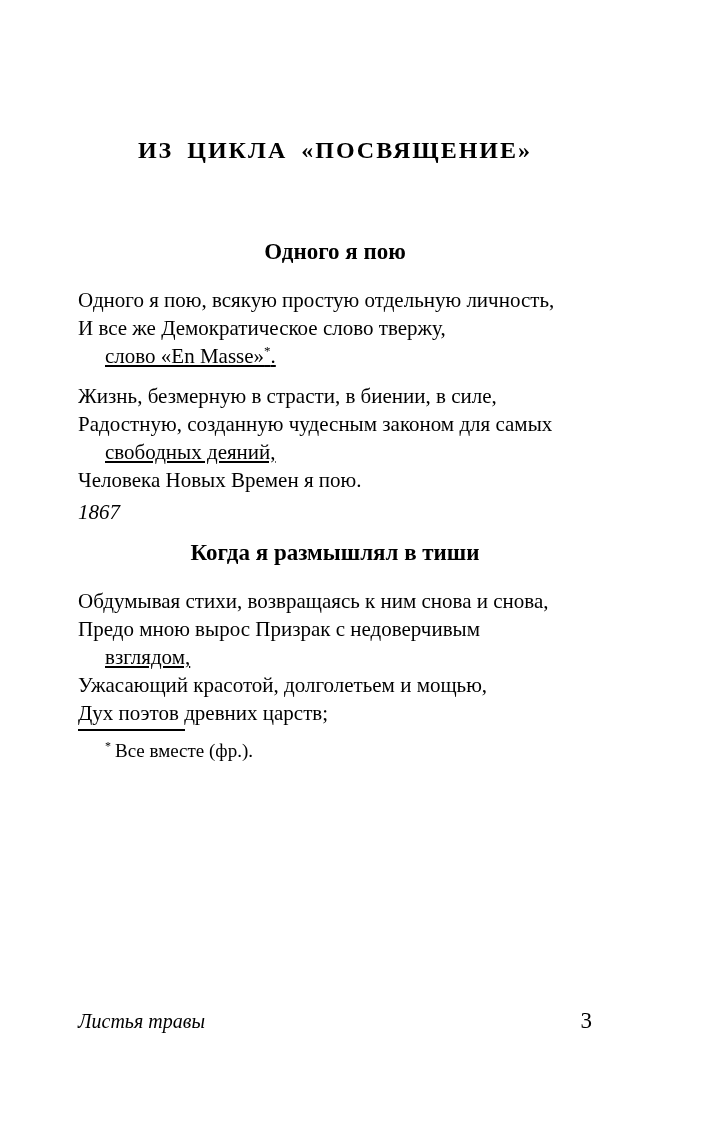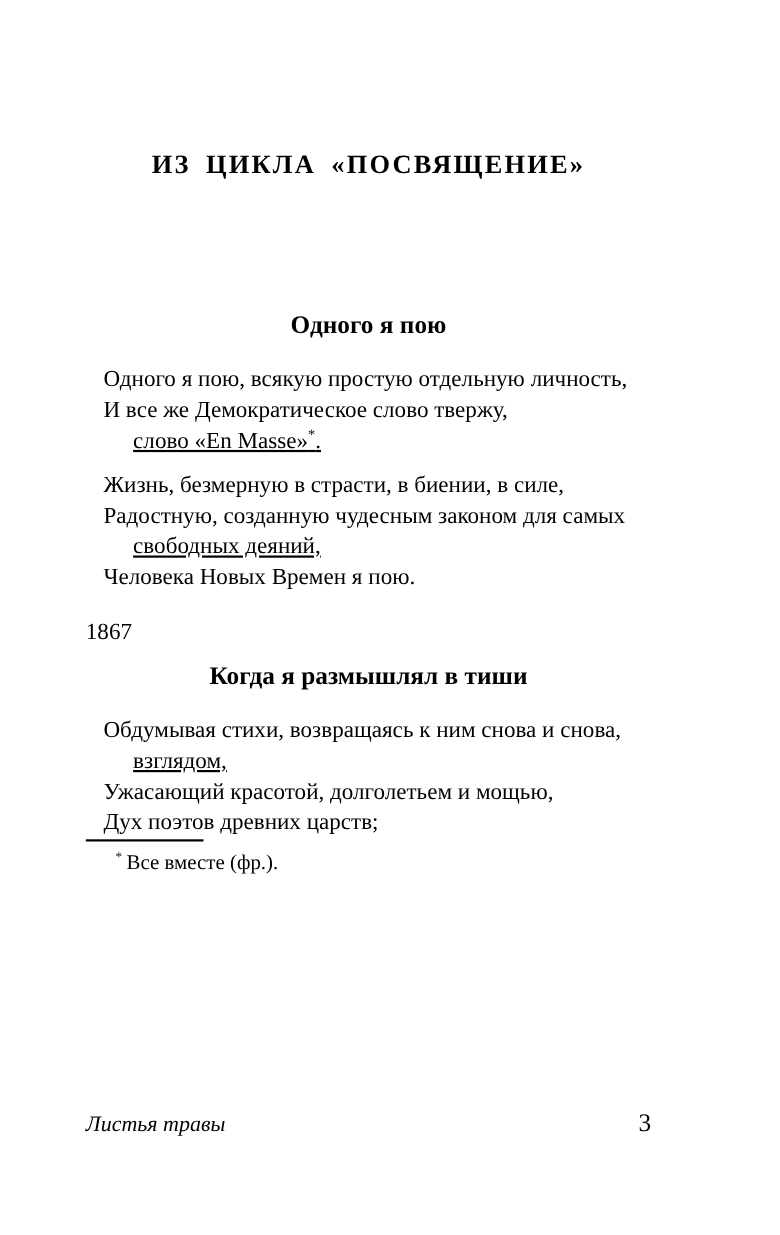--- a/index.html
+++ b/index.html
@@ -29,40 +29,40 @@
     white-space: nowrap;
   }
   .poem { margin: 0; }
   .poem-title {
     margin: 0;
     font-size: 23px;
     line-height: 26px;
     font-weight: bold;
     text-align: center;
   }
-  .poem-first .poem-title { margin-top: 120px; }
+  .poem-first .poem-title { margin-top: 76px; }
   .poem-second .poem-title { margin-top: 14px; }
   .poem-body { margin-top: 21px; }
   .stanza + .stanza { margin-top: 12px; }
   .line {
     font-size: 21px;
     line-height: 28px;
     white-space: nowrap;
-    margin-left: 16px;
   }
   .line.indent { padding-left: 27px; text-decoration: underline; }
   .line sup {
     font-size: 13px;
     line-height: 0;
     vertical-align: super;
   }
   .poem-date {
-    margin-top: 22px;
+    margin-top: 4px;
     font-size: 21px;
     line-height: 28px;
+    font-style: italic;
   }
   .footnote { margin-top: 2px; }
   .footnote-rule {
     width: 107px;
     height: 0;
     border-top: 2px solid #000000;
   }
   .footnote-text {
     margin: 8px 0 0 0;
     font-size: 19px;
@@ -116,20 +116,21 @@
         </div>
       </div>
     <div class="poem-date">1867</div>
   </section>
 
   <section class="poem poem-second">
     <h2 class="poem-title">Когда я размышлял в тиши</h2>
     <div class="poem-body">
         <div class="stanza">
           <div class="line">Обдумывая стихи, возвращаясь к ним снова и снова,</div>
+          <div class="line">Предо мною вырос Призрак с недоверчивым</div>
           <div class="line indent">взглядом,</div>
           <div class="line">Ужасающий красотой, долголетьем и мощью,</div>
           <div class="line">Дух поэтов древних царств;</div>
         </div>
       </div>
   </section>
 
   <div class="footnote">
     <div class="footnote-rule"></div>
     <p class="footnote-text"><sup>*</sup><span>Все вместе (фр.).</span></p>

